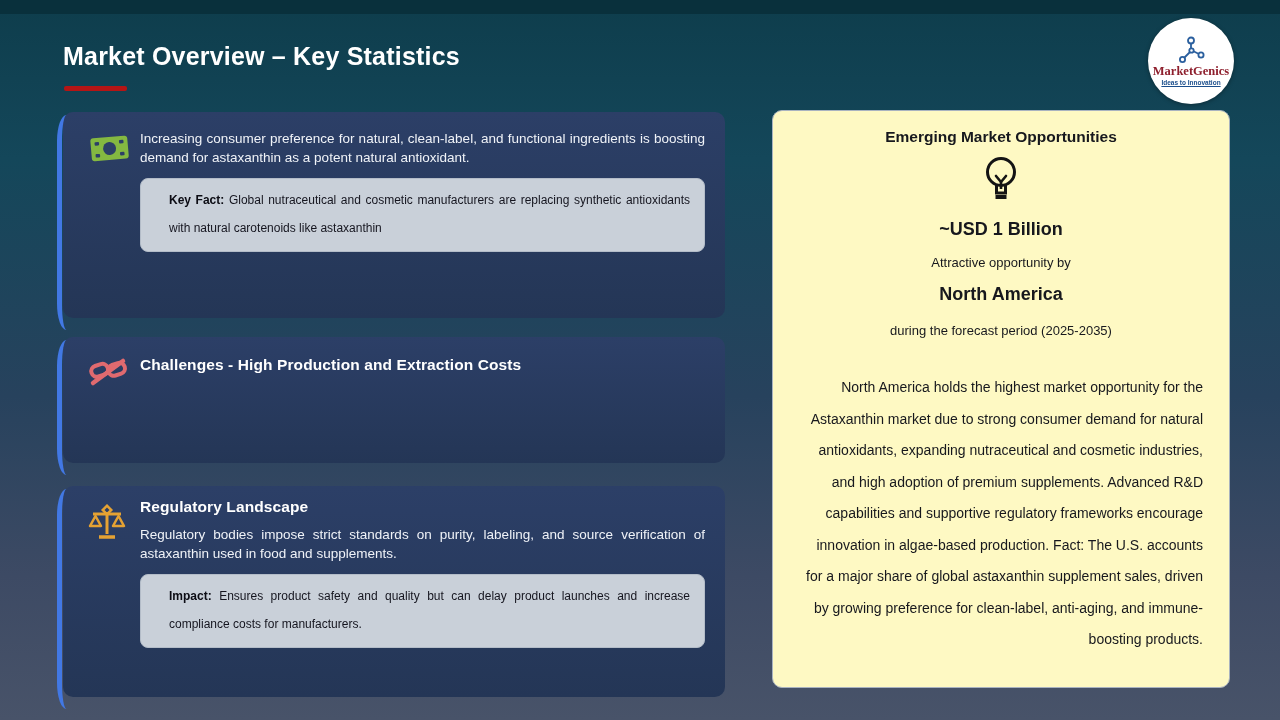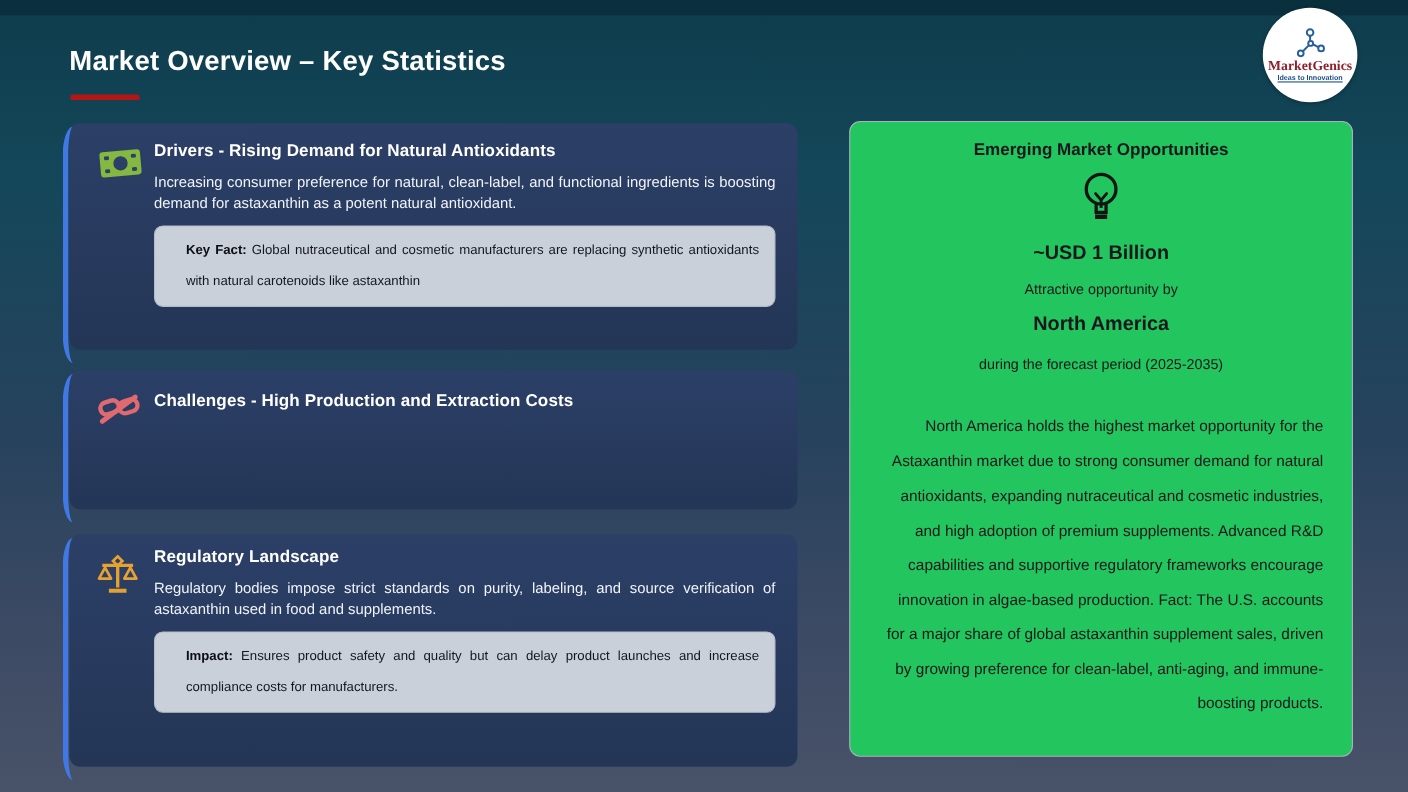--- a/index.html
+++ b/index.html
@@ -16,21 +16,21 @@
   .slide-title {
     position: absolute; left: 63px; top: 42px;
     color: #ffffff; font-size: 25px; font-weight: bold; letter-spacing: 0.2px;
   }
   .title-underline {
     position: absolute; left: 64px; top: 86px; width: 63px; height: 5px;
     background: #b51515; border-radius: 2px;
   }
   
   .logo {
-    position: absolute; right: 46px; top: 7px; width: 86px; height: 86px;
+    position: absolute; right: 46px; top: 18px; width: 86px; height: 86px;
     background: #ffffff; border-radius: 50%;
     display: flex; flex-direction: column; align-items: center; justify-content: center;
     box-shadow: 0 1px 4px rgba(0,0,0,0.35);
   }
   .logo svg { display: block; margin-bottom: 1px; }
   .logo-name {
     font-family: "Liberation Serif", serif; font-weight: bold;
     color: #8e1f2d; font-size: 12.5px; line-height: 13px;
   }
   .logo-tagline {
@@ -64,21 +64,21 @@
   }
   .callout {
     margin-top: 11px; background: #c9d0d9; border: 1px solid #b3bcc8;
     border-radius: 8px; padding: 7px 14px 9px 28px;
     color: #15151f; font-size: 12px; line-height: 28px; text-align: justify;
   }
   .callout b { color: #0c0c14; }
   
   .panel {
     position: absolute; left: 772px; top: 110px; width: 458px; height: 578px;
-    background: #22c55e; border-radius: 10px; border: 1px solid #a9b3c0;
+    background: #fef9c3; border-radius: 10px; border: 1px solid #a9b3c0;
     padding: 12px 26px; text-align: center; color: #17181d;
   }
   .panel-title { font-size: 15.5px; font-weight: bold; margin-top: 5px; }
   .panel-bulb { margin: 9px auto 0 auto; width: 48px; height: 52px; }
   .panel-value { font-size: 18px; font-weight: bold; margin-top: 12px; }
   .panel-sub { font-size: 13px; margin-top: 15px; }
   .panel-region { font-size: 18px; font-weight: bold; margin-top: 14px; }
   .panel-sub2 { font-size: 13px; margin-top: 18px; }
   .panel-desc { font-size: 14px; line-height: 31.5px; margin-top: 34px; text-align: right; }
 </style>
@@ -112,21 +112,20 @@
       <g transform="rotate(-5 22 19)">
         <rect x="4" y="8" width="37" height="23" rx="3" fill="#84b841"></rect>
         <circle cx="22.5" cy="19.5" r="6.5" fill="#2c3f67"></circle>
         <rect x="8" y="12" width="4.5" height="3.5" rx="1" fill="#2c3f67"></rect>
         <rect x="32.5" y="12" width="4.5" height="3.5" rx="1" fill="#2c3f67"></rect>
         <rect x="8" y="24" width="4.5" height="3.5" rx="1" fill="#2c3f67"></rect>
         <rect x="32.5" y="24" width="4.5" height="3.5" rx="1" fill="#2c3f67"></rect>
       </g>
     </svg>
   </span>
-  <div class="card-title">Drivers - Rising Demand for Natural Antioxidants</div>
   <div class="card-body">Increasing consumer preference for natural, clean-label, and functional ingredients is boosting demand for astaxanthin as a potent natural antioxidant.</div>
   <div class="callout">
     <b>Key Fact:</b>
     <span>Global nutraceutical and cosmetic manufacturers are replacing synthetic antioxidants with natural carotenoids like astaxanthin</span>
   </div>
 </div>
 
 <div class="card card-2">
   <span class="card-icon">
     <svg width="42" height="36" viewBox="0 0 42 36" fill="none" stroke="#e06a6f">

